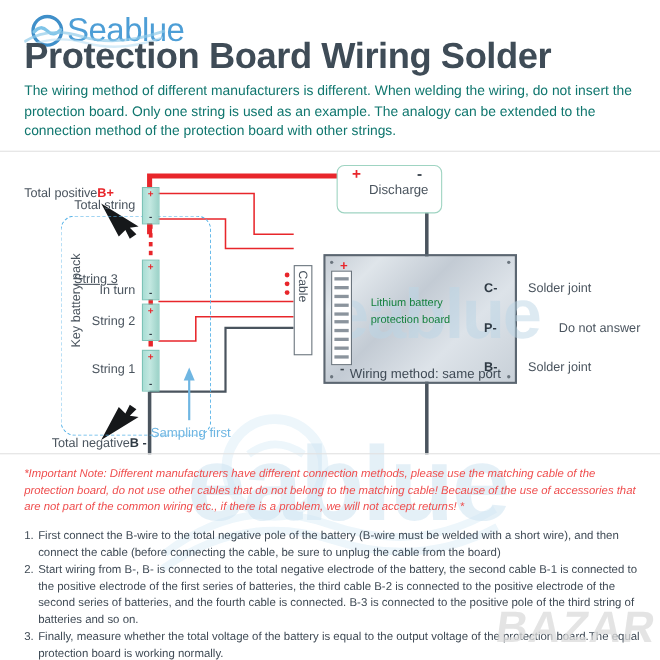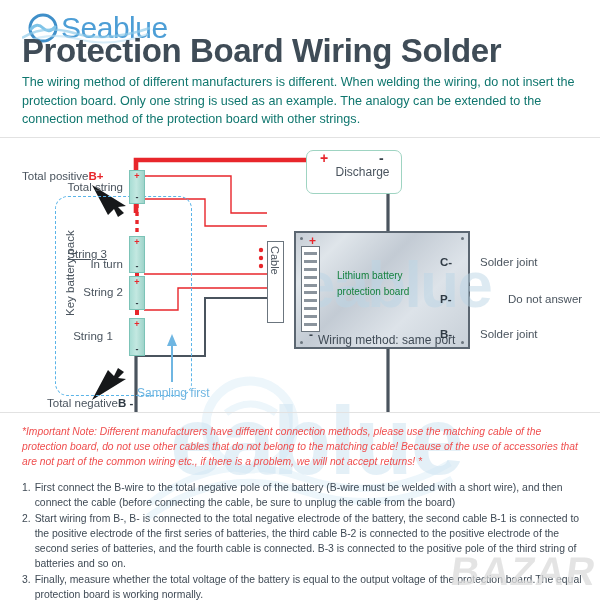--- a/index.html
+++ b/index.html
@@ -246,21 +246,21 @@
     </div>
     <div class="cell" style="left:129px;top:180px;height:38px;">
       <span class="p">+</span>
       <span class="m">-</span>
     </div>
 
     <div class="cellname" style="left:63px;top:43px;width:60px;">Total string</div>
     <div class="cellname" style="left:63px;top:77px;width:60px;margin-top:43px;">In turn</div>
     <div class="cellname" style="left:47px;top:110px;width:60px;text-decoration:underline;">String 3</div>
     <div class="cellname" style="left:63px;top:148px;width:60px;">String 2</div>
-    <div class="cellname" style="left:63px;top:192px;width:60px;text-align:center;">String 1</div>
+    <div class="cellname" style="left:63px;top:192px;width:60px;">String 1</div>
 
     <div class="lbl" style="left:22px;top:32px;">
       <span>Total positive</span><span class="lbl-b red">B+</span>
     </div>
     <div class="lbl" style="left:17px;top:259px;margin-left:30px;">
       <span>Total negative</span><span class="lbl-b dark">B -</span>
     </div>
 
     <div class="cable-box"></div>
     <div class="cable-txt">Cable</div>

